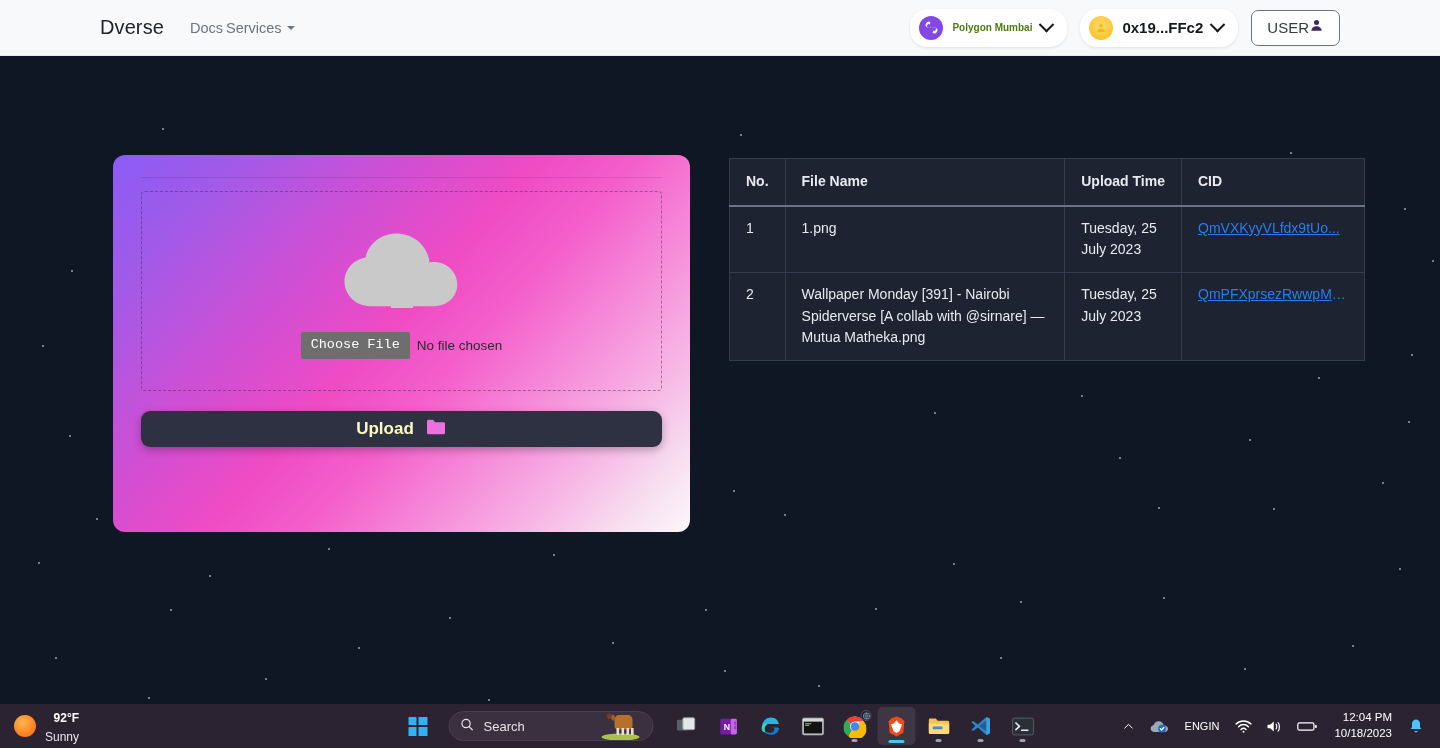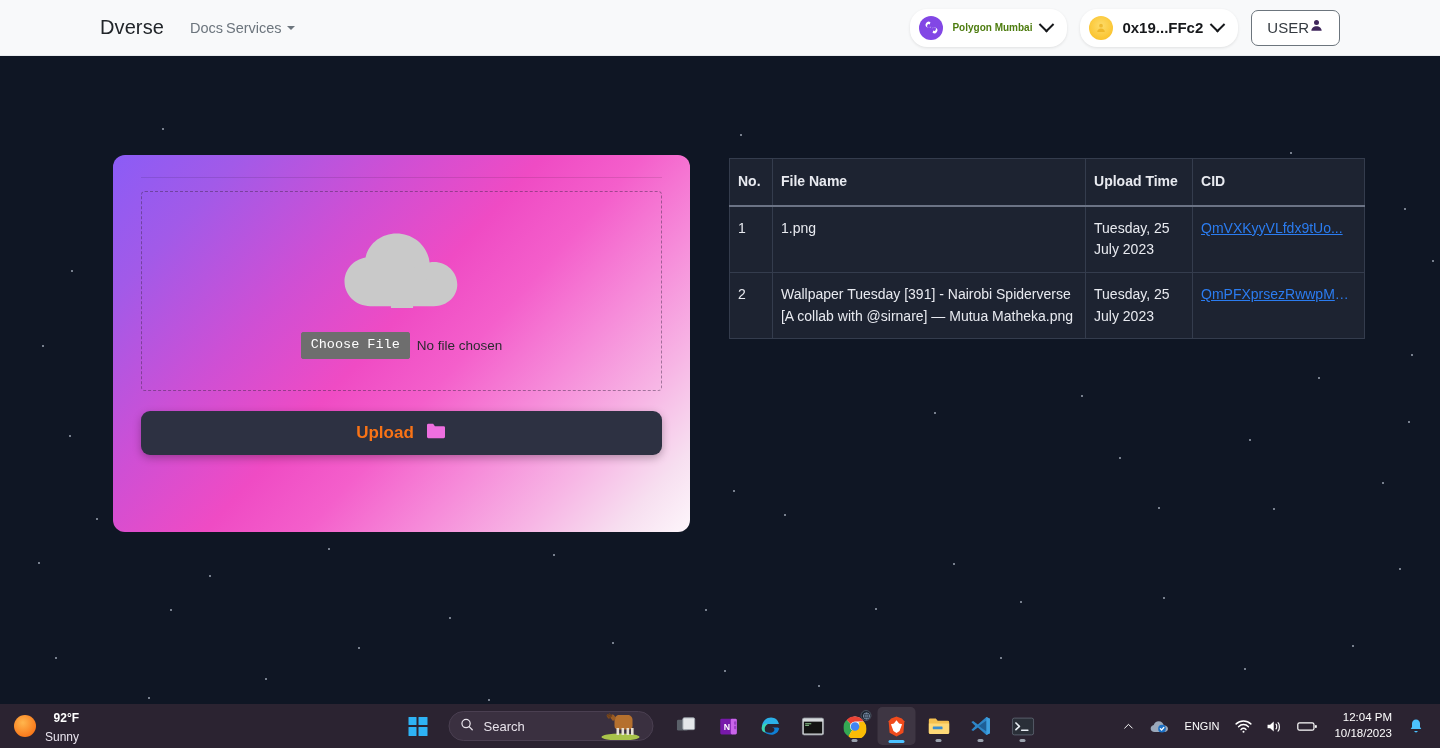--- a/index.html
+++ b/index.html
@@ -234,25 +234,25 @@
     line-height: 1.35;
   }
   .no-file-text {
     margin-left: 7px;
     color: #2b2b30;
     font-size: 13.5px;
   }
   .upload-btn {
     margin-top: 20px;
     width: 100%;
-    height: 44px;
+    height: 36px;
     border: none;
     border-radius: 9px;
     background: #2d3142;
-    color: #f97316;
+    color: #fef9c3;
     font-size: 17px;
     font-weight: bold;
     font-family: "Liberation Sans", sans-serif;
     cursor: pointer;
     display: flex;
     align-items: center;
     justify-content: center;
     gap: 11px;
     box-shadow: 0 3px 9px rgba(0,0,0,.28);
   }
@@ -266,21 +266,21 @@
   table.files-table {
     width: 100%;
     border-collapse: collapse;
     background: #1d2331;
     font-size: 14px;
     color: #e8eaf0;
   }
   table.files-table th,
   table.files-table td {
     border: 1px solid #343c4d;
-    padding: 11px 8px;
+    padding: 11px 16px;
     text-align: left;
     vertical-align: top;
     line-height: 1.55;
   }
   table.files-table thead th {
     font-weight: bold;
     border-bottom: 2px solid #6b7385;
     white-space: nowrap;
     padding-top: 12px;
     padding-bottom: 12px;
@@ -604,21 +604,21 @@
           <tr>
             <td>1</td>
             <td>1.png</td>
             <td>Tuesday, 25 July 2023</td>
             <td>
               <a class="cid-link" href="#">QmVXKyyVLfdx9tUo...</a>
             </td>
           </tr>
           <tr>
             <td>2</td>
-            <td>Wallpaper Tuesday [391] - Nairobi Spiderverse [A collab with @sirnare] — Mutua Matheka.png</td>
+            <td>Wallpaper Monday [391] - Nairobi Spiderverse [A collab with @sirnare] — Mutua Matheka.png</td>
             <td>Tuesday, 25 July 2023</td>
             <td>
               <a class="cid-link" href="#">QmPFXprsezRwwpMS...</a>
             </td>
           </tr>
         </tbody>
       </table>
     </div>
 
   </div>

